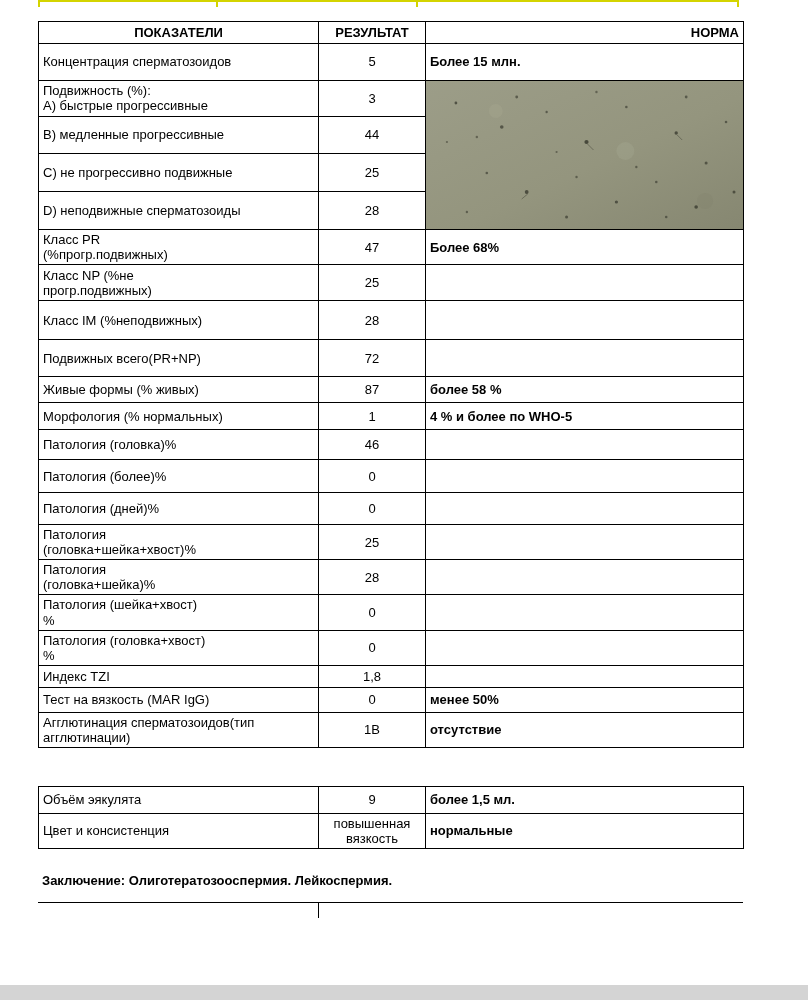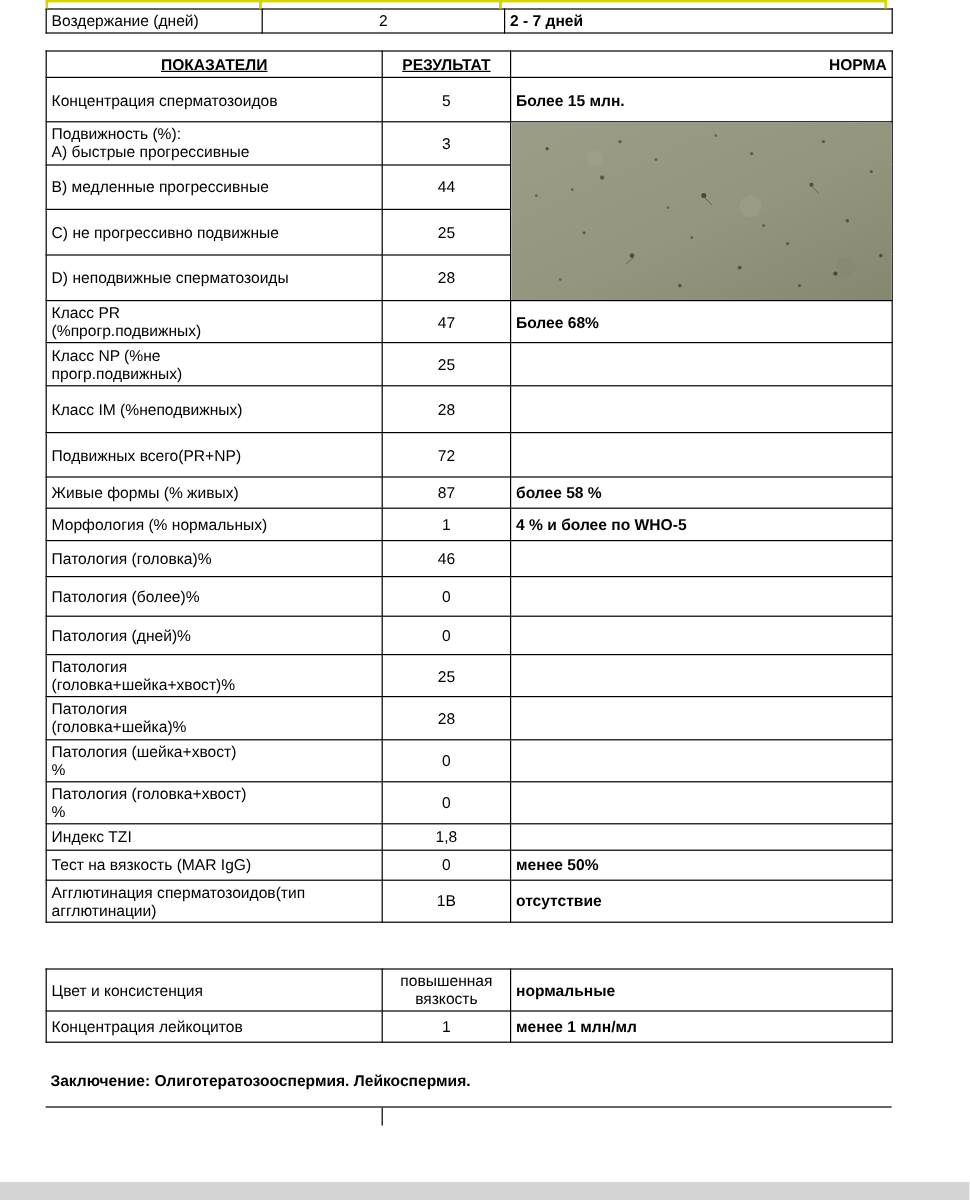--- a/index.html
+++ b/index.html
@@ -11,21 +11,21 @@
   .top-partial { display:flex; height:7px; }
   .ycell { border:2px solid #d4d400; border-bottom:none; height:7px; }
   .ycell + .ycell { margin-left:-2px; }
 
   table { border-collapse:collapse; width:705px; table-layout:fixed; }
   td, th { border:1px solid #000; vertical-align:middle; padding:2px 4px; line-height:1.16; overflow:hidden; }
   .lbl { text-align:left; white-space:pre-line; }
   .res { text-align:center; white-space:pre-line; }
   .nrm { text-align:left; font-weight:bold; white-space:pre-line; }
   th { font-weight:bold; }
-  .hc { text-align:center;text-decoration:underline; }
+  .hc { text-align:center; }
   .hl { text-align:right; }
 
   .tbl-abst { margin-top:0; }
   .tbl-main { margin-top:14px; }
   .tbl-macro { margin-top:38px; }
 
   .img-cell { padding:0; }
   .micro { width:100%; height:100%; min-height:148px; }
   .micro svg { display:block; width:100%; height:148px; }
 
@@ -40,34 +40,20 @@
 <body>
 
 <div class="page">
 
   <div class="top-partial">
     <div class="ycell" style="width:180px"></div>
     <div class="ycell" style="width:202px"></div>
     <div class="ycell" style="width:323px"></div>
   </div>
 
-  <table class="tbl-abst">
-    <colgroup>
-        <col style="width:180px">
-        <col style="width:202px">
-        <col style="width:323px">
-      </colgroup>
-    <tbody>
-        <tr style="height:19px">
-      <td class="lbl">Воздержание (дней)</td>
-      <td class="res">2</td>
-      <td class="nrm">2 - 7 дней</td>
-    </tr>
-  </tbody>
-    </table>
 
   <table class="tbl-main">
     <colgroup>
         <col style="width:280px">
         <col style="width:107px">
         <col style="width:318px">
       </colgroup>
     <tbody>
         <tr style="height:22px">
       <th class="hc">ПОКАЗАТЕЛИ</th>
@@ -234,31 +220,31 @@
   </tbody>
     </table>
 
   <table class="tbl-macro">
     <colgroup>
         <col style="width:280px">
         <col style="width:107px">
         <col style="width:318px">
       </colgroup>
     <tbody>
+        <tr style="height:27px">
+      <td class="lbl">Объём эякулята</td>
+      <td class="res">9</td>
+      <td class="nrm">более 1,5 мл.</td>
+    </tr>
     <tr style="height:35px">
       <td class="lbl">Цвет и консистенция</td>
       <td class="res">повышенная
 вязкость</td>
       <td class="nrm">нормальные</td>
     </tr>
-    <tr style="height:26px">
-      <td class="lbl">Концентрация лейкоцитов</td>
-      <td class="res">1</td>
-      <td class="nrm">менее 1 млн/мл</td>
-    </tr>
   </tbody>
     </table>
 
   <div class="conclusion">Заключение: Олиготератозооспермия. Лейкоспермия.</div>
 
   <div class="bottom-partial">
     <div class="vline"></div>
   </div>
 
 </div>

